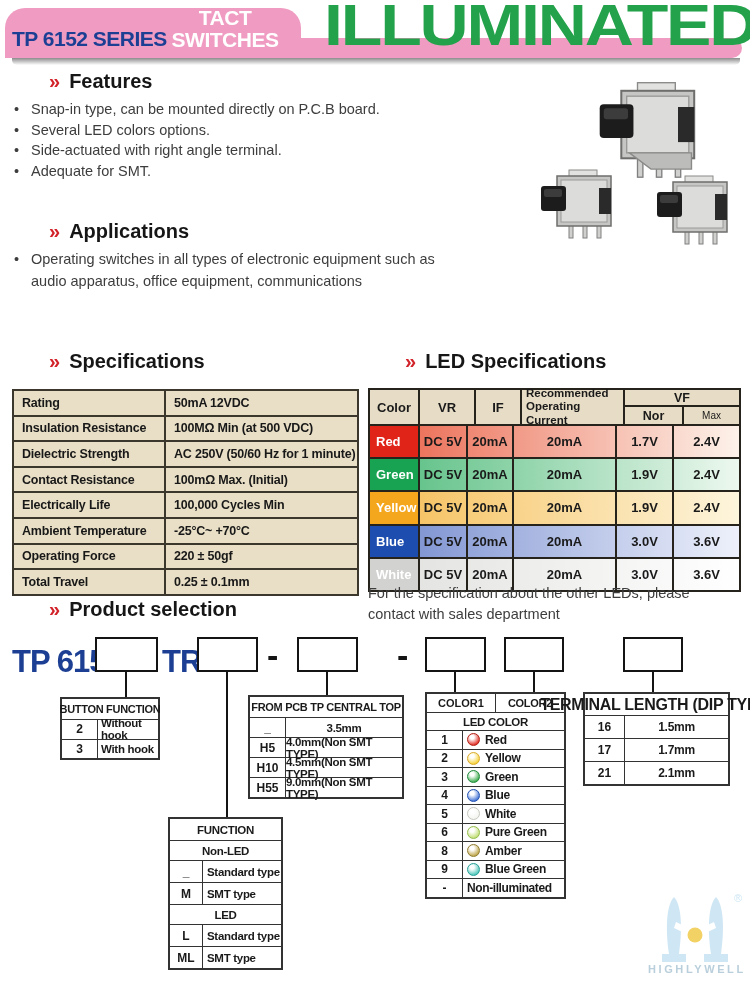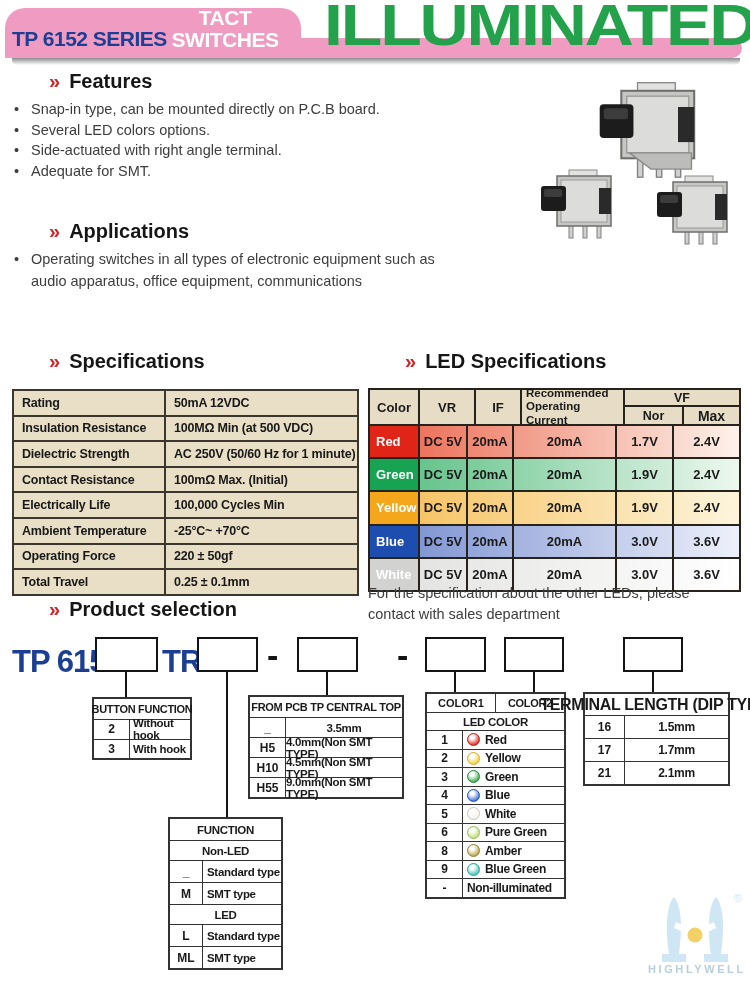--- a/index.html
+++ b/index.html
@@ -46,21 +46,21 @@
       font-size:13px;box-sizing:border-box;}
   .lh.c1{width:50px;} .lh.c2{width:56px;} .lh.c3{width:46px;}
   .lh.c4{width:103px;flex-direction:column;align-items:flex-start;justify-content:center;
       font-size:11.5px;line-height:13.5px;padding-left:4px;}
   .vf-group{flex:1;display:flex;flex-direction:column;}
   .vf-top{height:15px;border-bottom:2px solid #26231c;display:flex;align-items:center;justify-content:center;
       font-size:12.5px;font-weight:bold;}
   .vf-bottom{flex:1;display:flex;}
   .vf-bottom .n{width:57px;border-right:2px solid #26231c;display:flex;align-items:center;justify-content:center;
       font-size:12.5px;font-weight:bold;}
-  .vf-bottom .m{flex:1;display:flex;align-items:center;justify-content:center;font-size:14px;font-weight:bold;}
+  .vf-bottom .m{flex:1;display:flex;align-items:center;justify-content:center;font-size:10px;font-weight:normal;}
   .led-row{display:flex;height:31.2px;border-top:2px solid #26231c;font-weight:bold;font-size:13px;}
   .lr{display:flex;align-items:center;justify-content:center;border-right:2px solid #26231c;box-sizing:border-box;}
   .lr.c1{width:50px;color:#fff;justify-content:flex-start;padding-left:6px;}
   .lr.c2{width:48px;} .lr.c3{width:46px;} .lr.c4{width:103px;}
   .lr.c5{width:57px;} .lr.c6{flex:1;border-right:none;}
   .led-note{left:368px;top:583px;width:372px;font-size:14.5px;color:#3d3d3d;line-height:21px;}
 
   
   .sel-code{font-size:31px;font-weight:bold;color:#1c3f94;letter-spacing:-1px;white-space:nowrap;}
   .sel-box{background:#fff;border:2.5px solid #141414;box-sizing:border-box;}
@@ -272,21 +272,21 @@
   <div class="abs sel-box" style="left:504px;top:637px;width:60px;height:35px;"></div>
   <div class="abs sel-box" style="left:623px;top:637px;width:60px;height:35px;"></div>
 
   <div class="abs vline" style="left:125px;top:671px;height:26px;"></div>
   <div class="abs vline" style="left:226px;top:671px;height:146px;"></div>
   <div class="abs vline" style="left:326px;top:671px;height:24px;"></div>
   <div class="abs vline" style="left:454px;top:671px;height:21px;"></div>
   <div class="abs vline" style="left:533px;top:671px;height:21px;"></div>
   <div class="abs vline" style="left:652px;top:671px;height:21px;"></div>
 
-  <div class="abs opt" style="left:92px;top:697px;width:100px;">
+  <div class="abs opt" style="left:60px;top:697px;width:100px;">
     <div class="t-head" style="height:20px;font-size:11px;">BUTTON FUNCTION</div>
     <div class="t-row" style="height:18.5px;">
       <div class="t-c1" style="width:36px;font-size:12px;">2</div>
       <div class="t-c2" style="font-size:11.5px;padding-left:3px;">Without hook</div>
     </div>
     <div class="t-row" style="height:18.5px;">
       <div class="t-c1" style="width:36px;font-size:12px;">3</div>
       <div class="t-c2" style="font-size:11.5px;padding-left:3px;">With hook</div>
     </div>
   </div>

